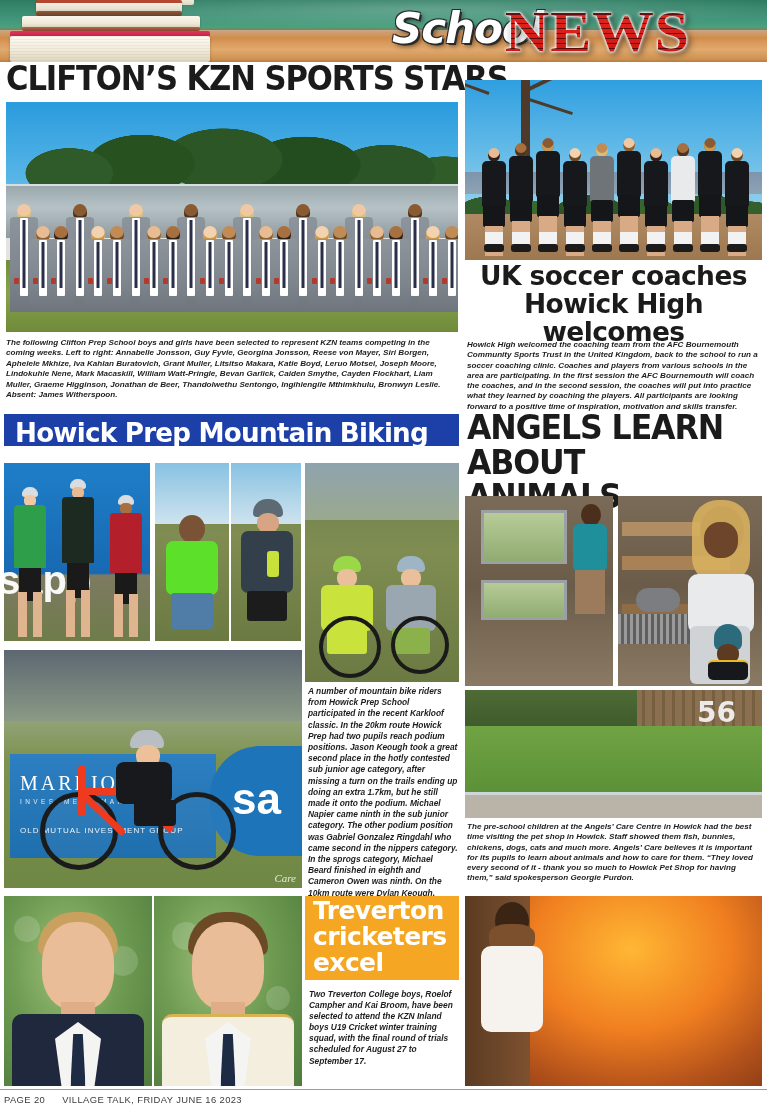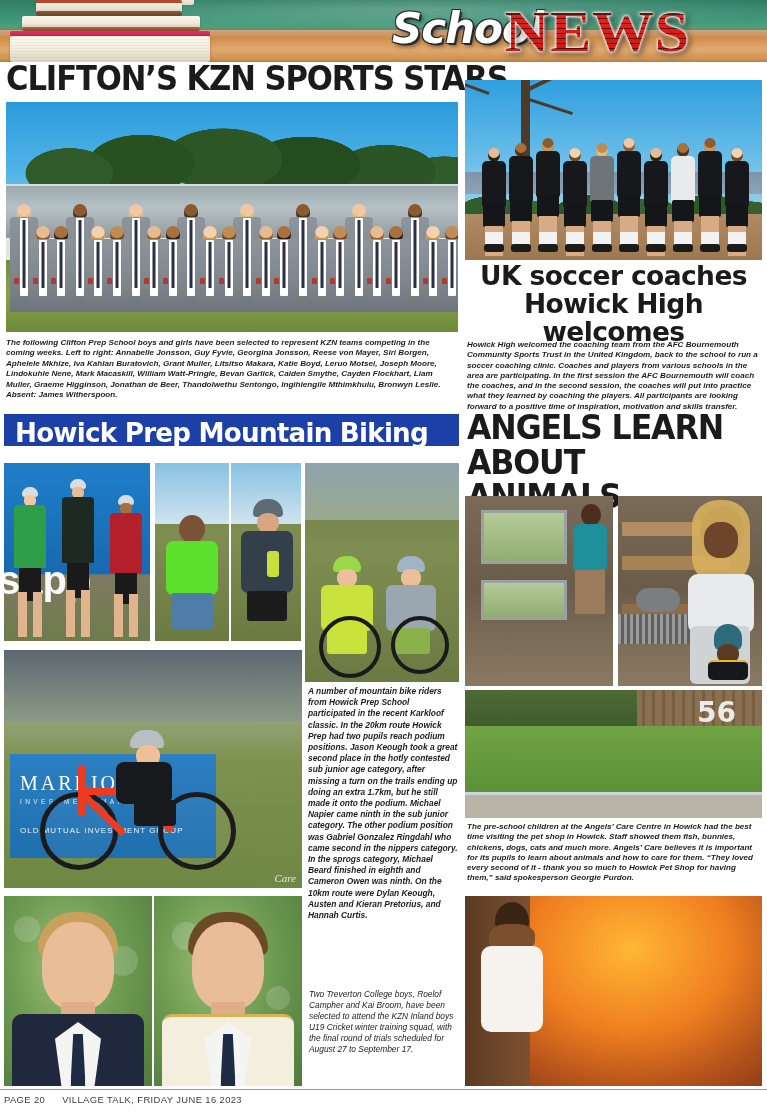--- a/index.html
+++ b/index.html
@@ -206,21 +206,21 @@
   .pf-neck { position:absolute; left:50%; transform:translateX(-50%); top:106px; width:34px; height:22px; background:#dfae89; }
   .pf-jacket { position:absolute; left:50%; transform:translateX(-50%); bottom:0; width:132px; height:72px; border-radius:10px 10px 0 0; }
   .pf-shirt { position:absolute; left:50%; transform:translateX(-50%); bottom:0; width:46px; height:64px; background:#f4f4f2; clip-path: polygon(50% 0, 100% 26%, 86% 100%, 14% 100%, 0 26%); }
   .pf-tie { position:absolute; left:50%; transform:translateX(-50%); bottom:0; width:15px; height:52px; background:#1d2b45; clip-path: polygon(18% 0, 82% 0, 100% 100%, 0 100%); }
 
   #trev-block { position:absolute; left:305px; top:896px; width:154px; height:190px; }
   #trev-hl-box { position:absolute; left:0; top:0; width:154px; height:84px; background:#f5a623; }
   #trev-hl-box span { position:absolute; left:8px; top:2px; font-family:"DejaVu Sans",sans-serif;
      font-weight:bold; font-size:25px; line-height:26px; color:#fff; letter-spacing:-.6px; }
   #trev-body { position:absolute; left:4px; top:93px; width:150px; font-size:8.4px; line-height:11.1px;
-     font-style:italic; font-weight:normal; color:#1d1d1d; }
+     font-style:italic; font-weight:bold; color:#1d1d1d; }
 
   
   #footer-rule { position:absolute; left:0; top:1089px; width:767px; height:1px; background:#9b9b9b; }
   #footer { position:absolute; left:4px; top:1094px; font-size:9.4px; color:#3b3b3b; letter-spacing:.4px; }
   #footer .pg { margin-right: 14px; }
 </style>
 </head>
 <body>
 
 <div class="page">
@@ -609,20 +609,23 @@
     <div style="position:absolute;right:10px;bottom:8px;width:58px;height:58px;border:4px solid #1a1a1a;border-radius:50%;"></div>
   </div>
 
   <div class="photo" id="mtb-p5">
     <div style="position:absolute;inset:0;background:linear-gradient(to bottom,#7b8a92 0%,#96a67f 26%,#7e9250 46%,#6f8744 100%);"></div>
     <div style="position:absolute;left:0;top:0;width:100%;height:30%;background:linear-gradient(to bottom,#5c6771,#8b9a86);"></div>
     <div class="marriott-banner">
       <div class="m1">MARRIOTT</div>
       <div class="m2">INVESTMENT MANAGERS</div>
       <div class="m3">OLD MUTUAL INVESTMENT GROUP</div>
+    </div>
+    <div class="sa-banner">
+      <span>sa</span>
     </div>
     <div class="mtb-redbike">
       <div class="wheel" style="left:0;"></div>
       <div class="wheel" style="right:0;"></div>
       <div class="frame-bar" style="left:42px;top:30px;width:78px;height:7px;"></div>
       <div class="frame-bar" style="left:42px;top:32px;width:58px;height:7px;transform:rotate(44deg);"></div>
       <div class="frame-bar" style="left:96px;top:32px;width:52px;height:7px;transform:rotate(46deg);"></div>
       <div class="frame-bar" style="left:38px;top:8px;width:8px;height:50px;"></div>
       <div class="frame-bar" style="left:118px;top:4px;width:7px;height:34px;"></div>
     </div>
@@ -751,20 +754,23 @@
     <div class="bokeh" style="left:8px;top:132px;width:20px;height:20px;"></div>
     <div class="pf-hair" style="background:#6d4a26;"></div>
     <div class="pf-head"></div>
     <div class="pf-neck"></div>
     <div class="pf-jacket" style="background:#f3eedd;border-top:3px solid #d7b257;"></div>
     <div class="pf-shirt"></div>
     <div class="pf-tie"></div>
   </div>
 
   <div id="trev-block">
+    <div id="trev-hl-box">
+      <span>Treverton cricketers excel</span>
+    </div>
     <div id="trev-body">Two Treverton College boys, Roelof Campher and Kai Broom, have been selected to attend the KZN Inland boys U19 Cricket winter training squad, with the final round of trials scheduled for August 27 to September 17.</div>
   </div>
 
   <div id="footer-rule"></div>
   <div id="footer">
     <span class="pg">PAGE  20</span>
     <span>VILLAGE TALK, FRIDAY JUNE 16 2023</span>
   </div>
 
 </div>

